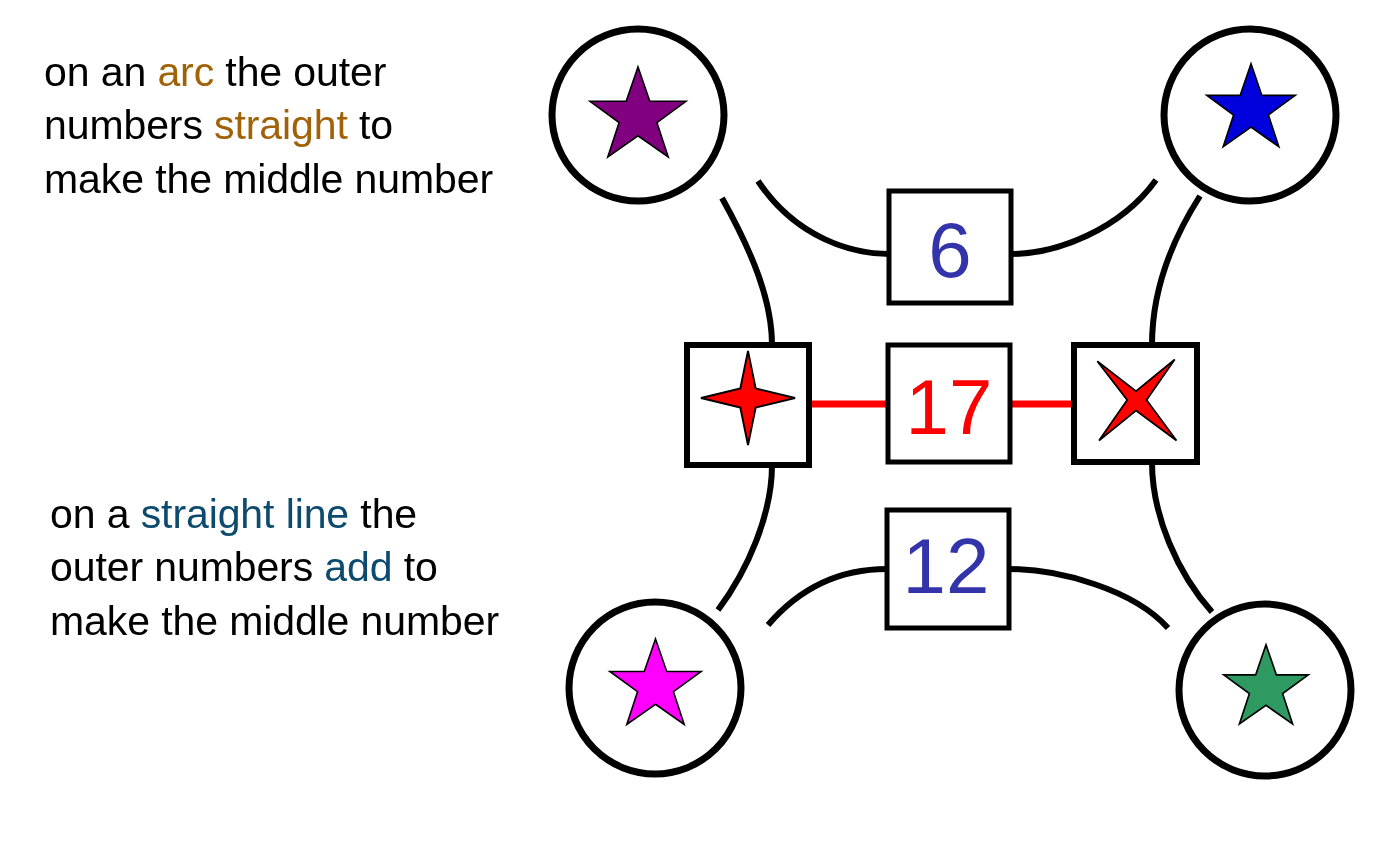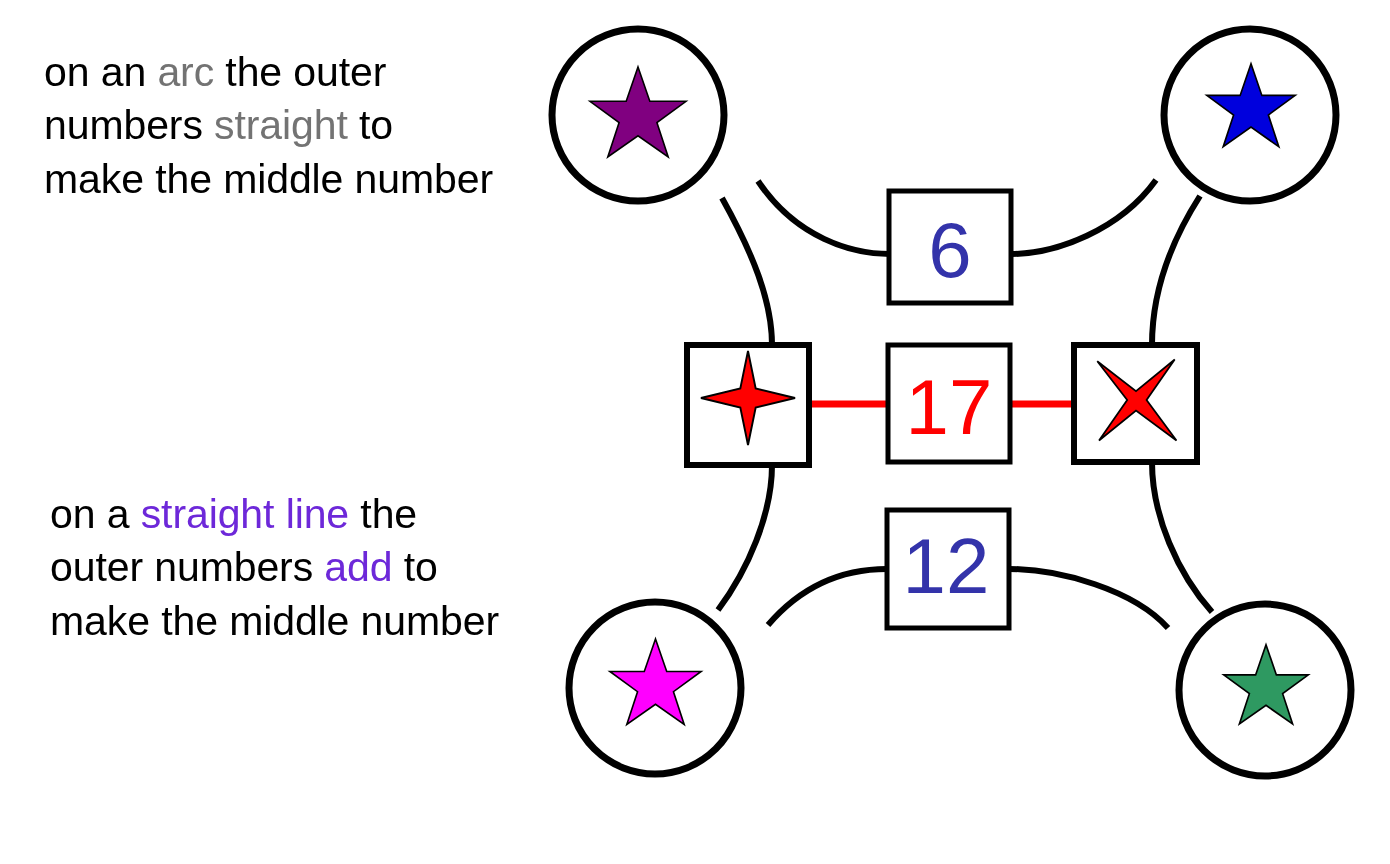--- a/index.html
+++ b/index.html
@@ -32,22 +32,22 @@
     left: 44px;
     width: 455px;
     font-size: 41px;
     line-height: 1.30;
     color: #000000;
     letter-spacing: -0.1px;
   }
   #instruction-arc   { top: 46px; }
   #instruction-line  { top: 488px; left: 50px; }
 
-  .kw-blue { color: #737373; margin-top: 32px; }
-  .kw-red  { color: #6d28d9; }
+  .kw-blue { color: #a16207; margin-top: 32px; }
+  .kw-red  { color: #0c4a6e; }
 
   
   #diagram {
     position: absolute;
     left: 500px;
     top: 0px;
     width: 890px;
     height: 864px;
   }
   #diagram-svg {

